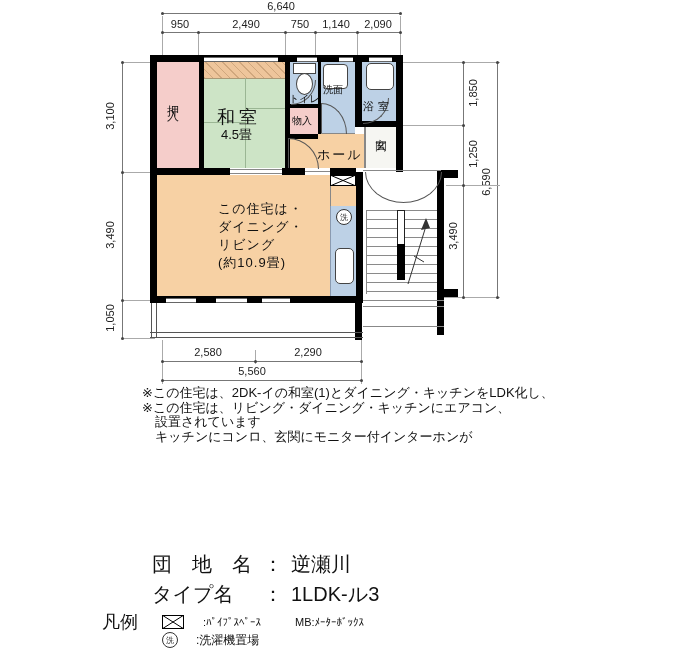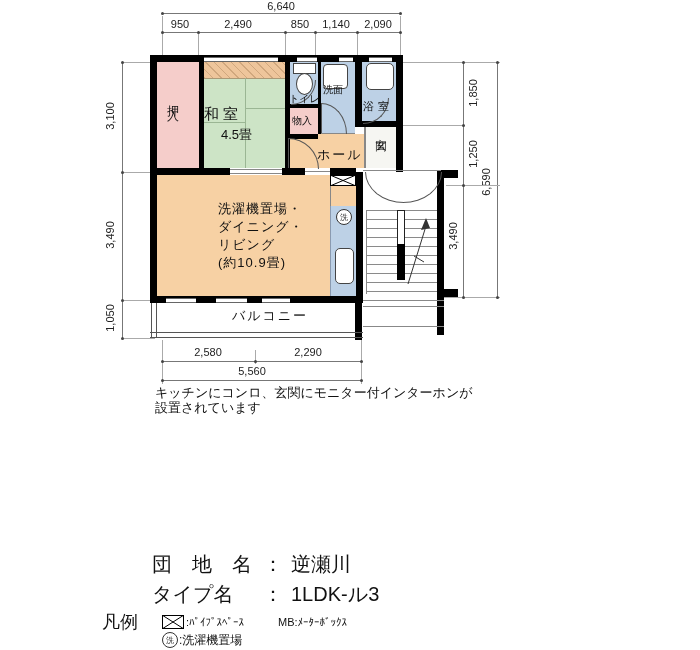--- a/index.html
+++ b/index.html
@@ -23,21 +23,21 @@
   .centerbar-fill{position:absolute;background:#000;}
   .fixture{position:absolute;background:#fff;border:1px solid #444;}
   .tatami{position:absolute;background:#9bb694;}
   .closet-strip{position:absolute;background:#eec59b;
      background-image:repeating-linear-gradient(45deg,rgba(120,80,40,.25) 0 1px,transparent 1px 6px);
      border-bottom:1px solid #a97;}
   .notes{position:absolute;left:142px;top:386px;font-size:13px;line-height:14.6px;color:#111;}
   .notes .indent{padding-left:13px;}
   .notes .gap{margin-top:15px;}
   .big{position:absolute;font-size:20px;color:#111;white-space:nowrap;}
-  .legend-small{position:absolute;font-size:11px;color:#111;white-space:nowrap;}
+  .legend-small{position:absolute;font-size:11px;color:#111;white-space:nowrap;margin-left:17px;}
   .circ{position:absolute;border:1px solid #333;border-radius:50%;background:#fff;
         display:flex;align-items:center;justify-content:center;}
 </style>
 </head>
 <body>
 
 <div id="page">
 
   <div class="room" style="left:157px;top:62px;width:42px;height:106px;background:#f5cdca;"></div>
   <div class="room" style="left:204px;top:62px;width:81px;height:106px;background:#cde4c6;"></div>
@@ -128,41 +128,40 @@
   <div class="thin" style="left:363px;top:300px;width:81px;height:1px;"></div>
   <div class="thin" style="left:363px;top:306px;width:81px;height:1px;"></div>
   <div class="thin" style="left:363px;top:326px;width:81px;height:1px;"></div>
 
   <div class="thin" style="left:150px;top:332px;width:213px;height:1px;background:#555;"></div>
   <div class="thin" style="left:150px;top:337px;width:213px;height:1px;background:#555;"></div>
   <div class="thin" style="left:151px;top:303px;width:1px;height:34px;background:#555;"></div>
   <div class="thin" style="left:156px;top:303px;width:1px;height:34px;background:#555;"></div>
 
   <div class="lbl vtext" style="left:164px;top:95px;font-size:12px;letter-spacing:4px;">押入</div>
-  <div class="lbl" style="left:204px;top:105px;font-size:15px;letter-spacing:4px;">和室</div>
+  <div class="lbl" style="left:217px;top:105px;font-size:18px;letter-spacing:4px;">和室</div>
   <div class="lbl" style="left:221px;top:126px;font-size:13px;">4.5畳</div>
   <div class="lbl" style="left:289px;top:92px;font-size:10px;">トイレ</div>
   <div class="lbl" style="left:292px;top:114px;font-size:10px;">物入</div>
   <div class="lbl" style="left:323px;top:83px;font-size:10px;">洗面</div>
   <div class="lbl" style="left:363px;top:99px;font-size:11px;letter-spacing:4px;">浴室</div>
   <div class="lbl" style="left:317px;top:146px;font-size:13px;letter-spacing:2px;">ホール</div>
   <div class="lbl vtext" style="left:373px;top:130px;font-size:11px;letter-spacing:2px;">玄関</div>
   <div class="lbl" style="left:218px;top:200px;font-size:13px;line-height:18px;letter-spacing:1px;">
-    <div>洗濯機置場・</div>
+    <div>この住宅は・</div>
     <div>ダイニング・</div>
     <div>リビング</div>
     <div>(約10.9畳)</div>
   </div>
-  <div class="lbl" style="left:210px;top:307px;width:120px;text-align:center;font-size:13px;letter-spacing:2px;">バルコニー</div>
 
   <div class="dimtxt" style="left:251px;top:0px;width:60px;">6,640</div>
   <div class="dimline" style="left:162px;top:13px;width:238px;height:1px;"></div>
   <div class="dimtxt" style="left:150px;top:18px;width:60px;">950</div>
-  <div class="dimtxt" style="left:208px;top:18px;width:60px;">2,490</div>
-  <div class="dimtxt" style="left:270px;top:18px;width:60px;">850</div>
+  <div class="dimtxt" style="left:216px;top:18px;width:60px;">2,490</div>
+  <div class="dimtxt" style="left:270px;top:18px;width:60px;">750</div>
   <div class="dimtxt" style="left:306px;top:18px;width:60px;">1,140</div>
   <div class="dimtxt" style="left:348px;top:18px;width:60px;">2,090</div>
   <div class="dimline" style="left:162px;top:32px;width:238px;height:1px;"></div>
   <div class="ext" style="left:162px;top:16px;width:1px;height:39px;"></div>
   <div class="ext" style="left:198px;top:34px;width:1px;height:21px;"></div>
   <div class="ext" style="left:285px;top:34px;width:1px;height:21px;"></div>
   <div class="ext" style="left:315px;top:34px;width:1px;height:21px;"></div>
   <div class="ext" style="left:357px;top:34px;width:1px;height:21px;"></div>
   <div class="ext" style="left:400px;top:16px;width:1px;height:39px;"></div>
   <div class="dot" style="left:161px;top:12px;"></div>
@@ -212,22 +211,24 @@
   <div class="ext" style="left:162px;top:340px;width:1px;height:44px;"></div>
   <div class="ext" style="left:255px;top:350px;width:1px;height:14px;"></div>
   <div class="ext" style="left:361px;top:340px;width:1px;height:44px;"></div>
   <div class="dot" style="left:161px;top:360px;"></div>
   <div class="dot" style="left:254px;top:360px;"></div>
   <div class="dot" style="left:360px;top:360px;"></div>
   <div class="dot" style="left:161px;top:379px;"></div>
   <div class="dot" style="left:360px;top:379px;"></div>
 
   <div class="notes">
+    <div>※この住宅は、2DK-イの和室(1)とダイニング・キッチンをLDK化し、</div>
+    <div>※この住宅は、リビング・ダイニング・キッチンにエアコン、</div>
+    <div class="indent">設置されています</div>
     <div class="indent">キッチンにコンロ、玄関にモニター付インターホンが</div>
-    <div class="indent">設置されています</div>
   </div>
 
   <div class="big" style="left:152px;top:551px;">団　地　名</div>
   <div class="big" style="left:263px;top:551px;">：</div>
   <div class="big" style="left:291px;top:551px;">逆瀬川</div>
   <div class="big" style="left:152px;top:581px;">タイプ名</div>
   <div class="big" style="left:263px;top:581px;">：</div>
   <div class="big" style="left:291px;top:581px;">1LDK-ル3</div>
 
   <div class="lbl" style="left:102px;top:610px;font-size:18px;">凡例</div>

